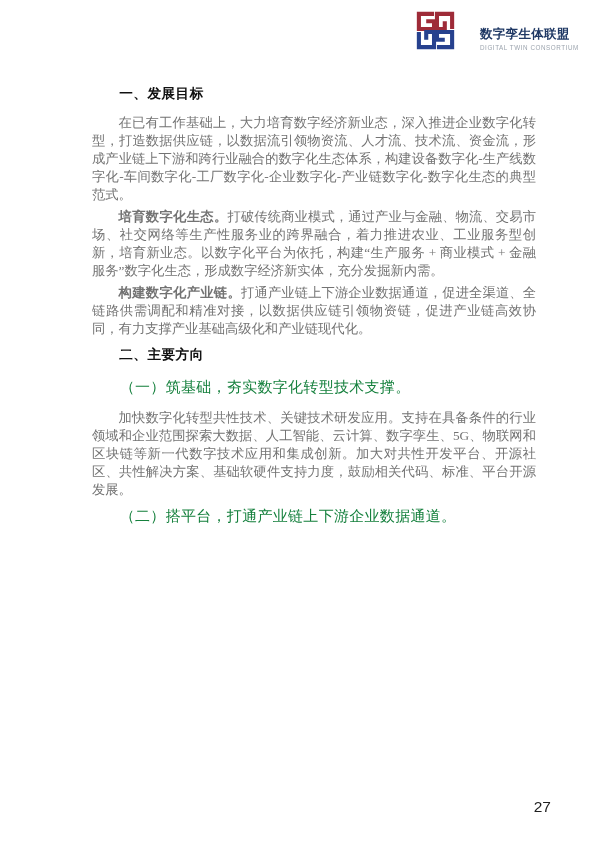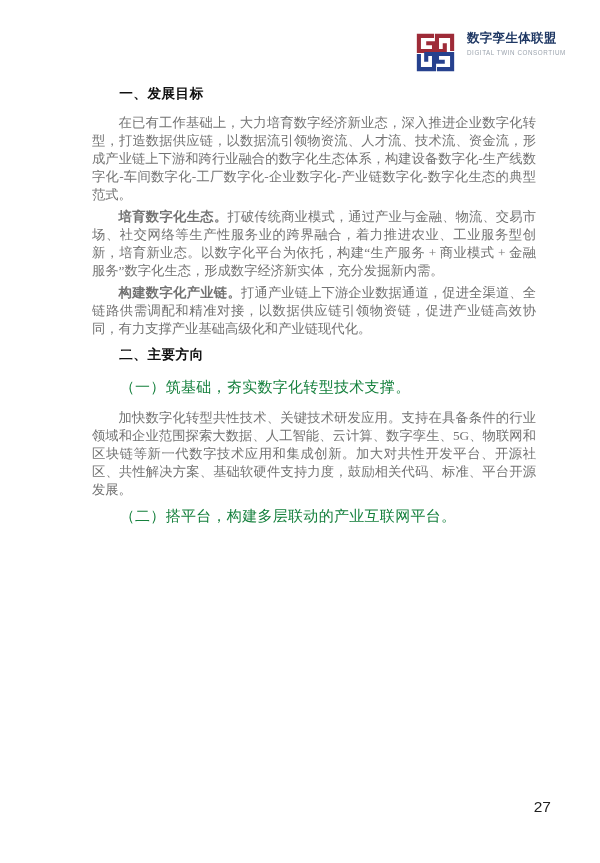--- a/index.html
+++ b/index.html
@@ -11,22 +11,22 @@
   }
   .page {
     position: relative;
     width: 600px; height: 863px;
     background: #ffffff;
     overflow: hidden;
   }
 
   
   .logo {
-    position: absolute; top: 31px; left: 414px;
-    display: flex; align-items: flex-start; gap: 10px;
+    position: absolute; top: 9px; left: 414px;
+    display: flex; align-items: flex-end; gap: 23px;
   }
   .logo-mark { width: 43px; height: 43px; display: block; }
   .logo-text { display: flex; flex-direction: column; }
   .logo-title {
     font-family: "Liberation Sans", sans-serif;
     font-weight: 700; font-size: 12.5px; line-height: 15px;
     color: #1F3864; letter-spacing: 0.3px; white-space: nowrap;
   }
   .logo-subtitle {
     font-family: "Liberation Sans", sans-serif;
@@ -101,19 +101,19 @@
     <p class="para"><b class="lead">培育数字化生态。</b><span>打破传统商业模式，通过产业与金融、物流、交易市场、社交网络等生产性服务业的跨界融合，着力推进农业、工业服务型创新，培育新业态。以数字化平台为依托，构建“生产服务 + 商业模式 + 金融服务”数字化生态，形成数字经济新实体，充分发掘新内需。</span></p>
 
     <p class="para"><b class="lead">构建数字化产业链。</b><span>打通产业链上下游企业数据通道，促进全渠道、全链路供需调配和精准对接，以数据供应链引领物资链，促进产业链高效协同，有力支撑产业基础高级化和产业链现代化。</span></p>
 
     <h2 class="h h--second">二、主要方向</h2>
 
     <div class="sub">（一）筑基础，夯实数字化转型技术支撑。</div>
 
     <p class="para"><span>加快数字化转型共性技术、关键技术研发应用。支持在具备条件的行业领域和企业范围探索大数据、人工智能、云计算、数字孪生、5G、物联网和区块链等新一代数字技术应用和集成创新。加大对共性开发平台、开源社区、共性解决方案、基础软硬件支持力度，鼓励相关代码、标准、平台开源发展。</span></p>
 
-    <div class="sub">（二）搭平台，构建多层联动的产业互联网平台。</div>
+    <div class="sub">（二）搭平台，打通产业链上下游企业数据通道。</div>
 
   </main>
 
   <div class="pageno">27</div>
 
 </div>
 
 </body></html>

